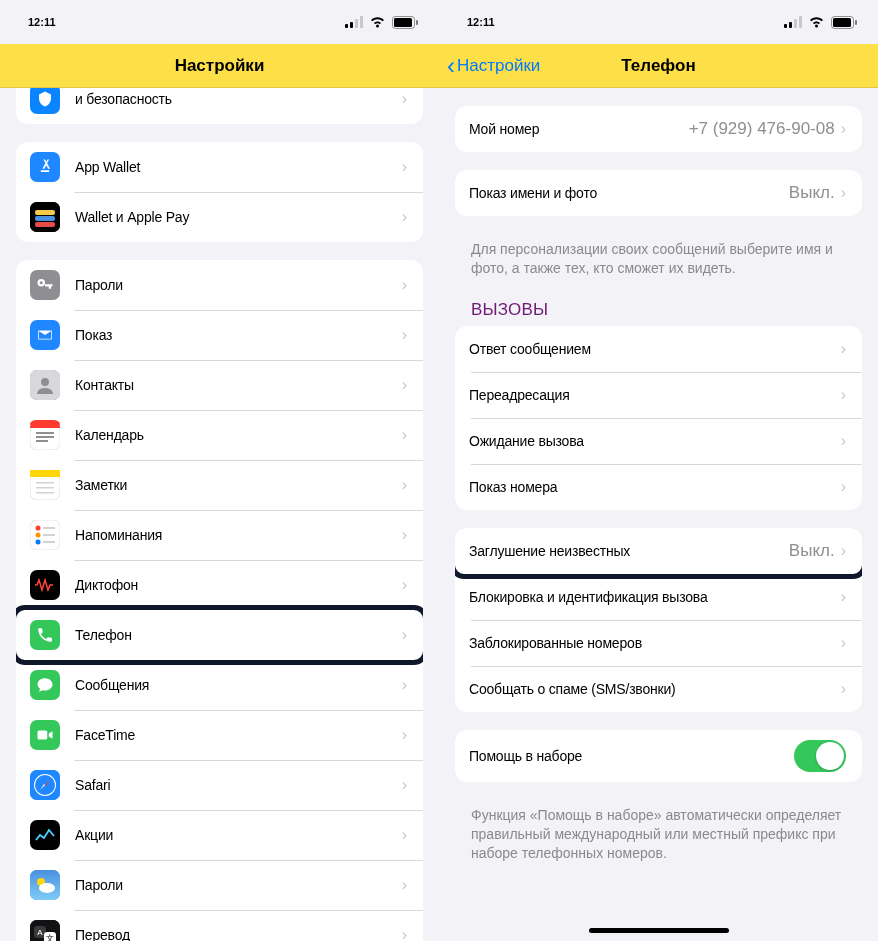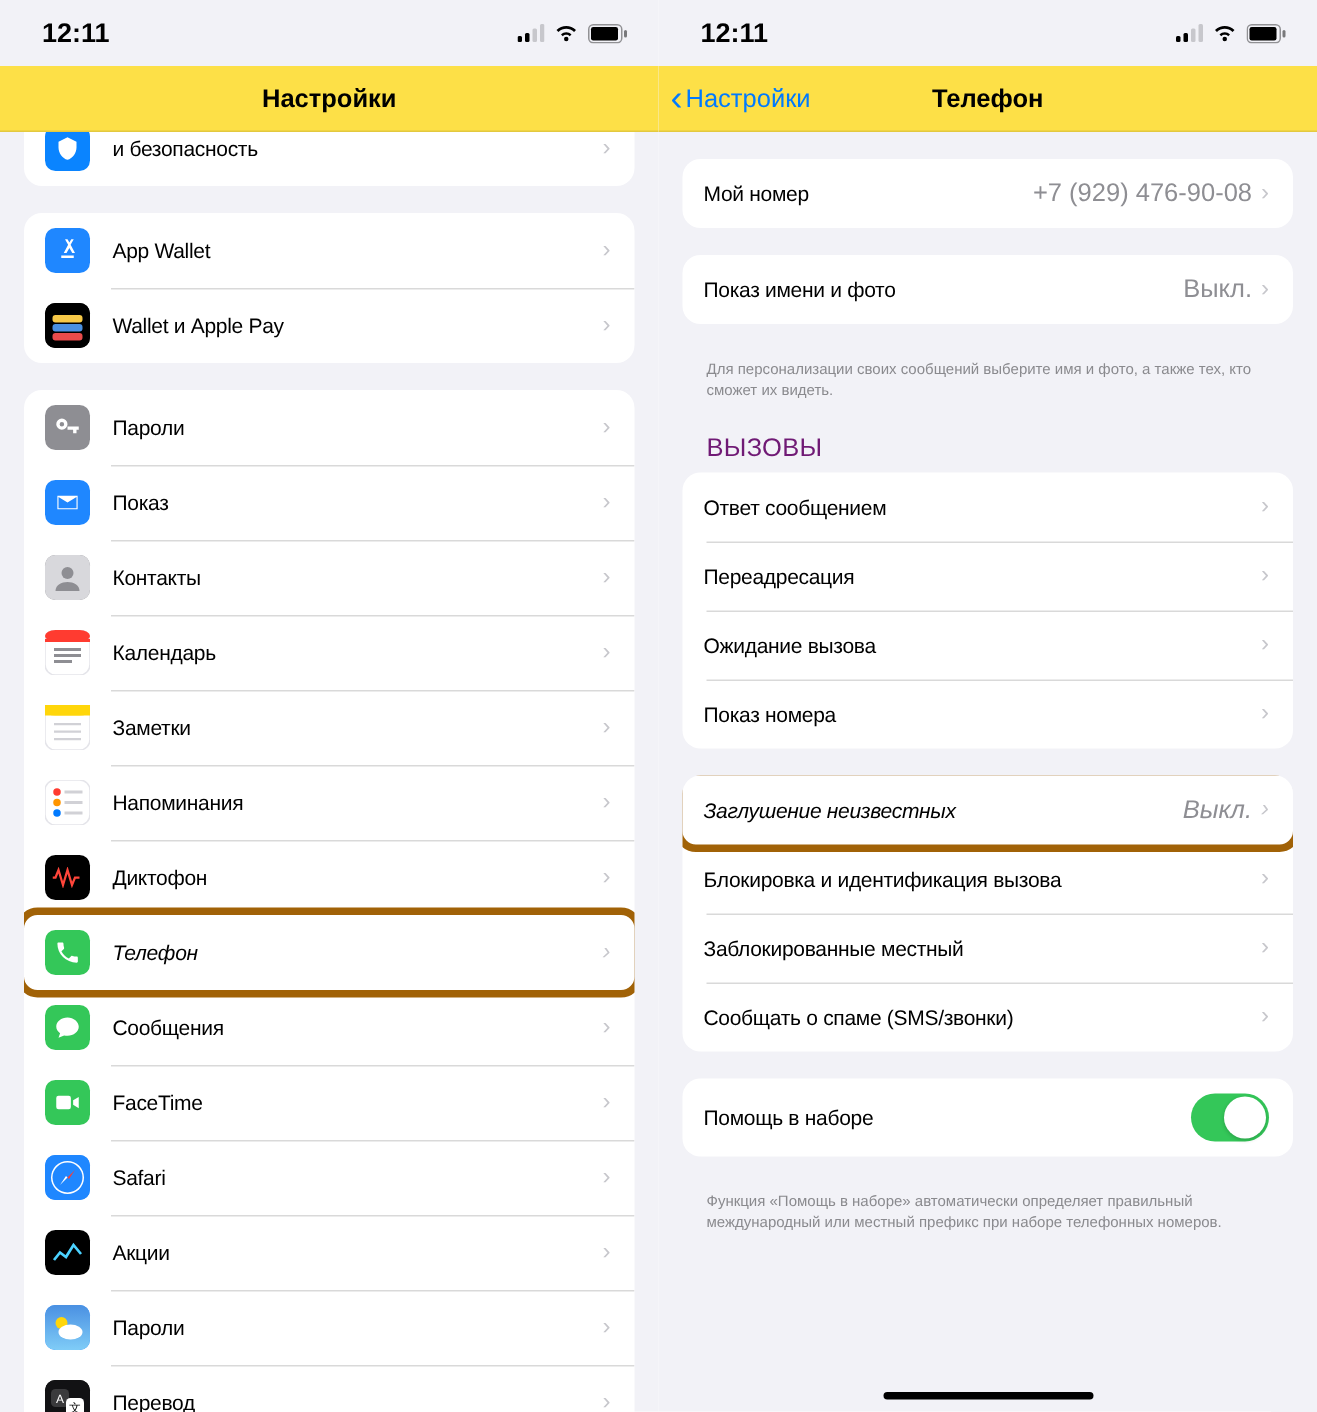--- a/index.html
+++ b/index.html
@@ -1,37 +1,37 @@
 <!DOCTYPE html>
 <html><head>
 <meta charset="utf-8">
 <style>
 * { margin: 0; padding: 0; box-sizing: border-box; -webkit-font-smoothing: antialiased; }
 body { font-family: -apple-system, BlinkMacSystemFont, "Helvetica Neue", sans-serif; background: #fff; display: flex; width: 878px; height: 941px; overflow: hidden; }
 .screen { width: 439px; height: 941px; background: #f2f2f7; display: flex; flex-direction: column; position: relative; }
-.status-bar { height: 44px; display: flex; align-items: center; justify-content: space-between; padding: 0 20px 0 28px; font-size: 18px; font-weight: 600; color: #000; }
+.status-bar { height: 44px; display: flex; align-items: center; justify-content: space-between; padding: 0 20px 0 28px; font-size: 11px; font-weight: 600; color: #000; }
 .status-icons { display: flex; align-items: center; gap: 6px; }
 .nav-bar { height: 44px; text-align: left; display: flex; align-items: center; justify-content: center; position: relative; background: #fde047; border-bottom: 0.5px solid rgba(0,0,0,0.1); }
 .nav-title { font-size: 17px; font-weight: 600; color: #000; }
 .back-btn { position: absolute; left: 8px; display: flex; align-items: center; color: #007aff; font-size: 17px; }
 .back-chevron { font-size: 24px; margin-right: 2px; font-weight: 400; }
 .content { flex: 1; overflow-y: auto; padding: 0 16px; }
 .content::-webkit-scrollbar { display: none; }
 .group { background: #fff; border-radius: 12px; margin: 18px 0; overflow: hidden; }
 .group.mt-small { margin-top: 0; }
 .row { display: flex; align-items: center; min-height: 46px; padding: 10px 16px 10px 14px; position: relative; }
 .row + .row::before { content: ""; position: absolute; top: 0; left: 58px; right: 0; height: 0.5px; background: rgba(0,0,0,0.15); }
 .row.no-icon + .row.no-icon::before, .row.no-icon::before { left: 16px; }
 .icon-box { width: 30px; height: 30px; border-radius: 7px; display: flex; align-items: center; justify-content: center; margin-right: 15px; flex-shrink: 0; color: #fff; font-size: 17px; }
 .row-label { font-size: 14px; color: #000; flex: 1; letter-spacing: -0.2px; }
 .row-value { font-size: 17px; color: #8e8e93; margin-right: 6px; }
 .chevron { color: #c7c7cc; font-size: 16px; font-weight: 500; }
-.highlight { border: 5px solid #a16207; border-radius: 14px; margin: -5px -5px; font-style: italic; }
+.highlight { border: 5px solid #0f172a; border-radius: 14px; margin: -5px -5px; }
 .highlight .row::before { left: 63px; }
-.footer-text { font-size: 10px; color: #8a8a8e; padding: 6px 16px 2px; line-height: 1.35; }
+.footer-text { font-size: 14px; color: #8a8a8e; padding: 6px 16px 2px; line-height: 1.35; }
 .header-text { font-size: 17px; color: #701a75; padding: 20px 16px 6px; text-transform: uppercase; letter-spacing: 0.2px; }
 .toggle { width: 52px; height: 32px; border-radius: 16px; background: #34c759; position: relative; }
 .toggle::after { content: ""; position: absolute; width: 28px; height: 28px; background: #fff; border-radius: 50%; top: 2px; right: 2px; box-shadow: 0 1px 3px rgba(0,0,0,0.2); }
 .home-indicator { position: absolute; bottom: 8px; left: 50%; transform: translateX(-50%); width: 140px; height: 5px; background: #000; border-radius: 3px; }
 .partial-cut { margin-top: -14px; }
 .screen-right .content { padding-top: 18px; }
 </style>
 </head>
 <body>
 
@@ -339,21 +339,21 @@
             <span class="row-label">Заглушение неизвестных</span>
             <span class="row-value">Выкл.</span>
             <span class="chevron">›</span>
           </div>
         </div>
         <div class="row no-icon">
           <span class="row-label">Блокировка и идентификация вызова</span>
           <span class="chevron">›</span>
         </div>
         <div class="row no-icon">
-          <span class="row-label">Заблокированные местный</span>
+          <span class="row-label">Заблокированные номеров</span>
           <span class="chevron">›</span>
         </div>
         <div class="row no-icon">
           <span class="row-label">Сообщать о спаме (SMS/звонки)</span>
           <span class="chevron">›</span>
         </div>
       </div>
 
     <div class="group">
       <div class="row no-icon">

